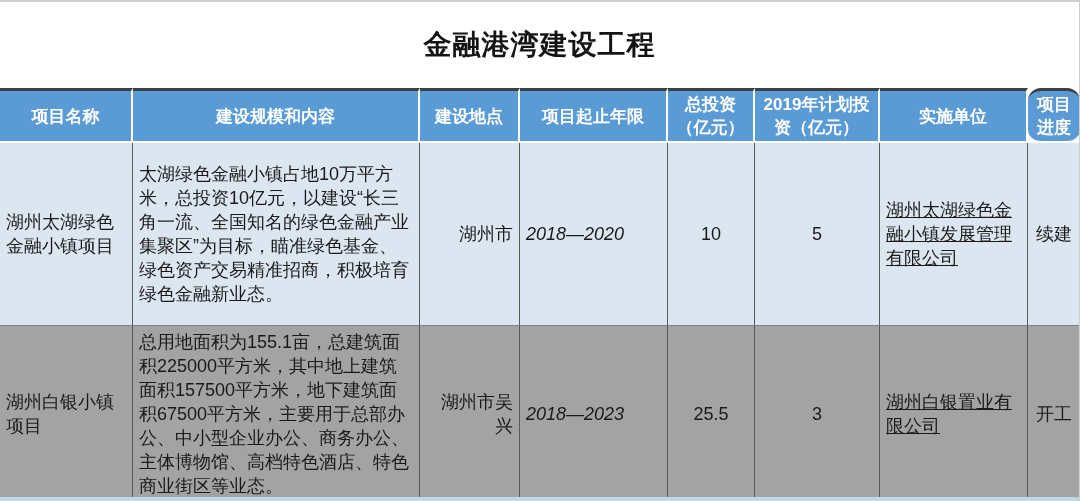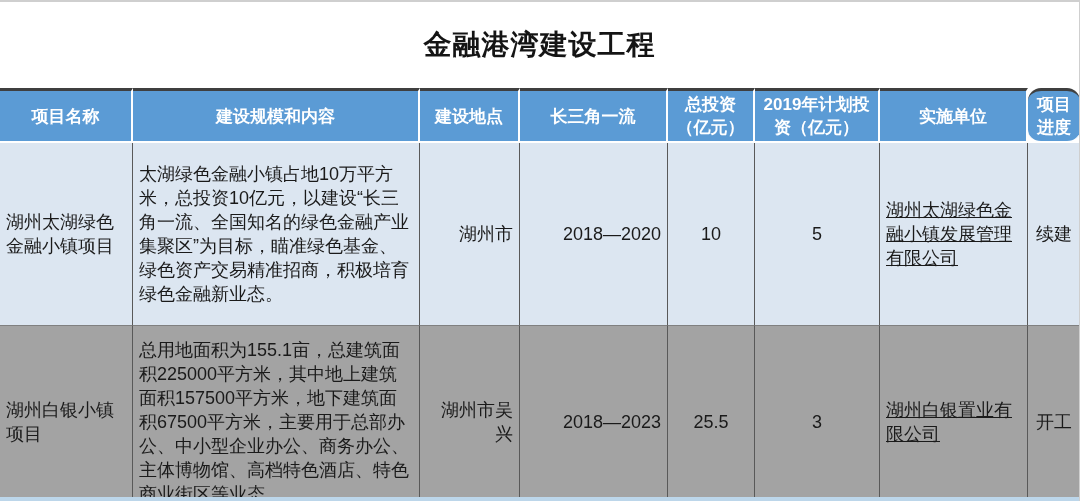--- a/index.html
+++ b/index.html
@@ -47,30 +47,30 @@
     border-right: 2px solid #ffffff;
     padding: 2px 2px;
     white-space: pre-line;
   }
   table.project-table th:last-child { border-right: none; border-radius: 13px; }
   table.project-table td {
     font-size: 18px;
     line-height: 24px;
     vertical-align: middle;
     border-right: 1px solid #595959;
-    padding: 12px 6px;
+    padding: 4px 6px;
     color: #1a1a1a;
   }
   table.project-table td:last-child { border-right: none; }
   tr.row-1 td { background: #dce6f1; height: 182px; }
   tr.row-2 td { background: #a3a3a3; height: 172px; border-top: 1px solid #808080; }
   td.col-name   { text-align: left; padding: 4px 3px; line-height: 26px; }
   td.col-scope  { text-align: left; padding: 4px 16px; }
   td.col-loc    { text-align: right; padding: 4px 4px; }
-  td.col-period { text-align: right; }
+  td.col-period { text-align: left; font-style: italic; }
   td.col-inv    { text-align: center; }
   td.col-inv19  { text-align: center; }
   td.col-unit   { text-align: left; padding: 4px 8px; line-height: 26px; text-decoration: underline; }
   td.col-prog   { text-align: center; padding: 4px 2px; margin-left: 44px; }
   .bottom-bar {
     position: absolute;
     left: 0; right: 0; bottom: 0;
     height: 4px;
     background: #bcd6ea;
   }
@@ -93,21 +93,21 @@
       <col style="width:87px">
       <col style="width:125px">
       <col style="width:148px">
       <col style="width:52px">
     </colgroup>
     <thead>
       <tr>
         <th>项目名称</th>
         <th>建设规模和内容</th>
         <th>建设地点</th>
-        <th>长三角一流</th>
+        <th>项目起止年限</th>
         <th>总投资
 （亿元）</th>
         <th>2019年计划投
 资（亿元）</th>
         <th>实施单位</th>
         <th>项目
 进度</th>
       </tr>
     </thead>
     <tbody>

